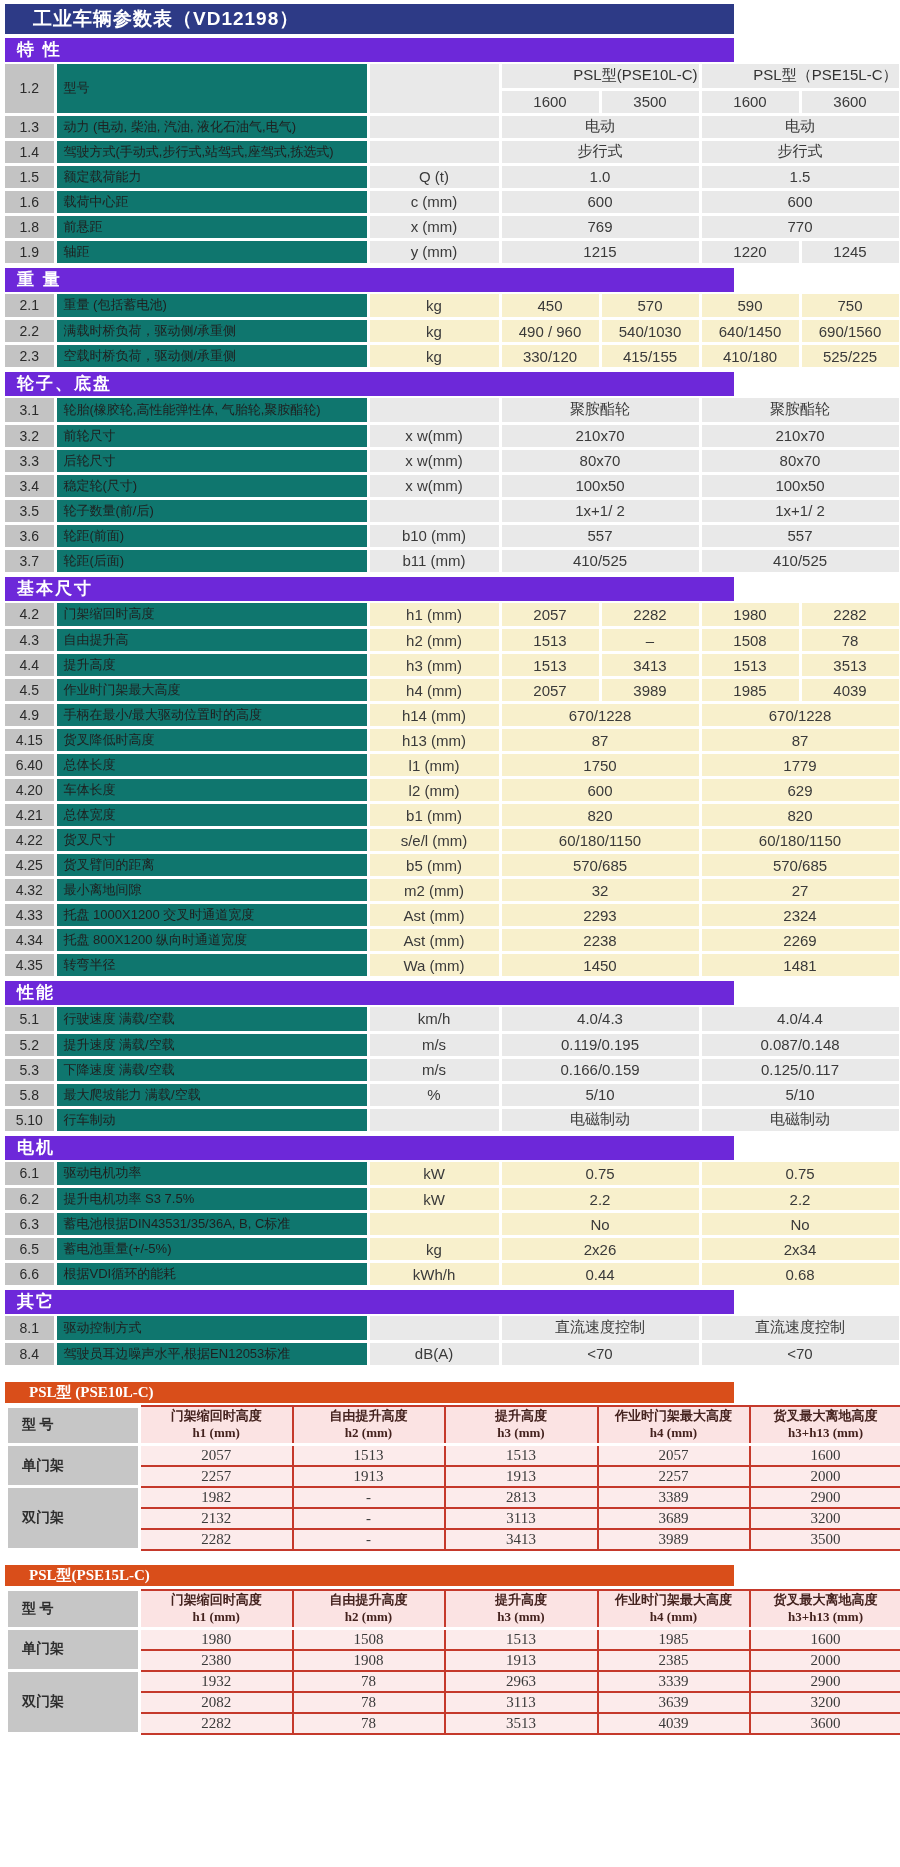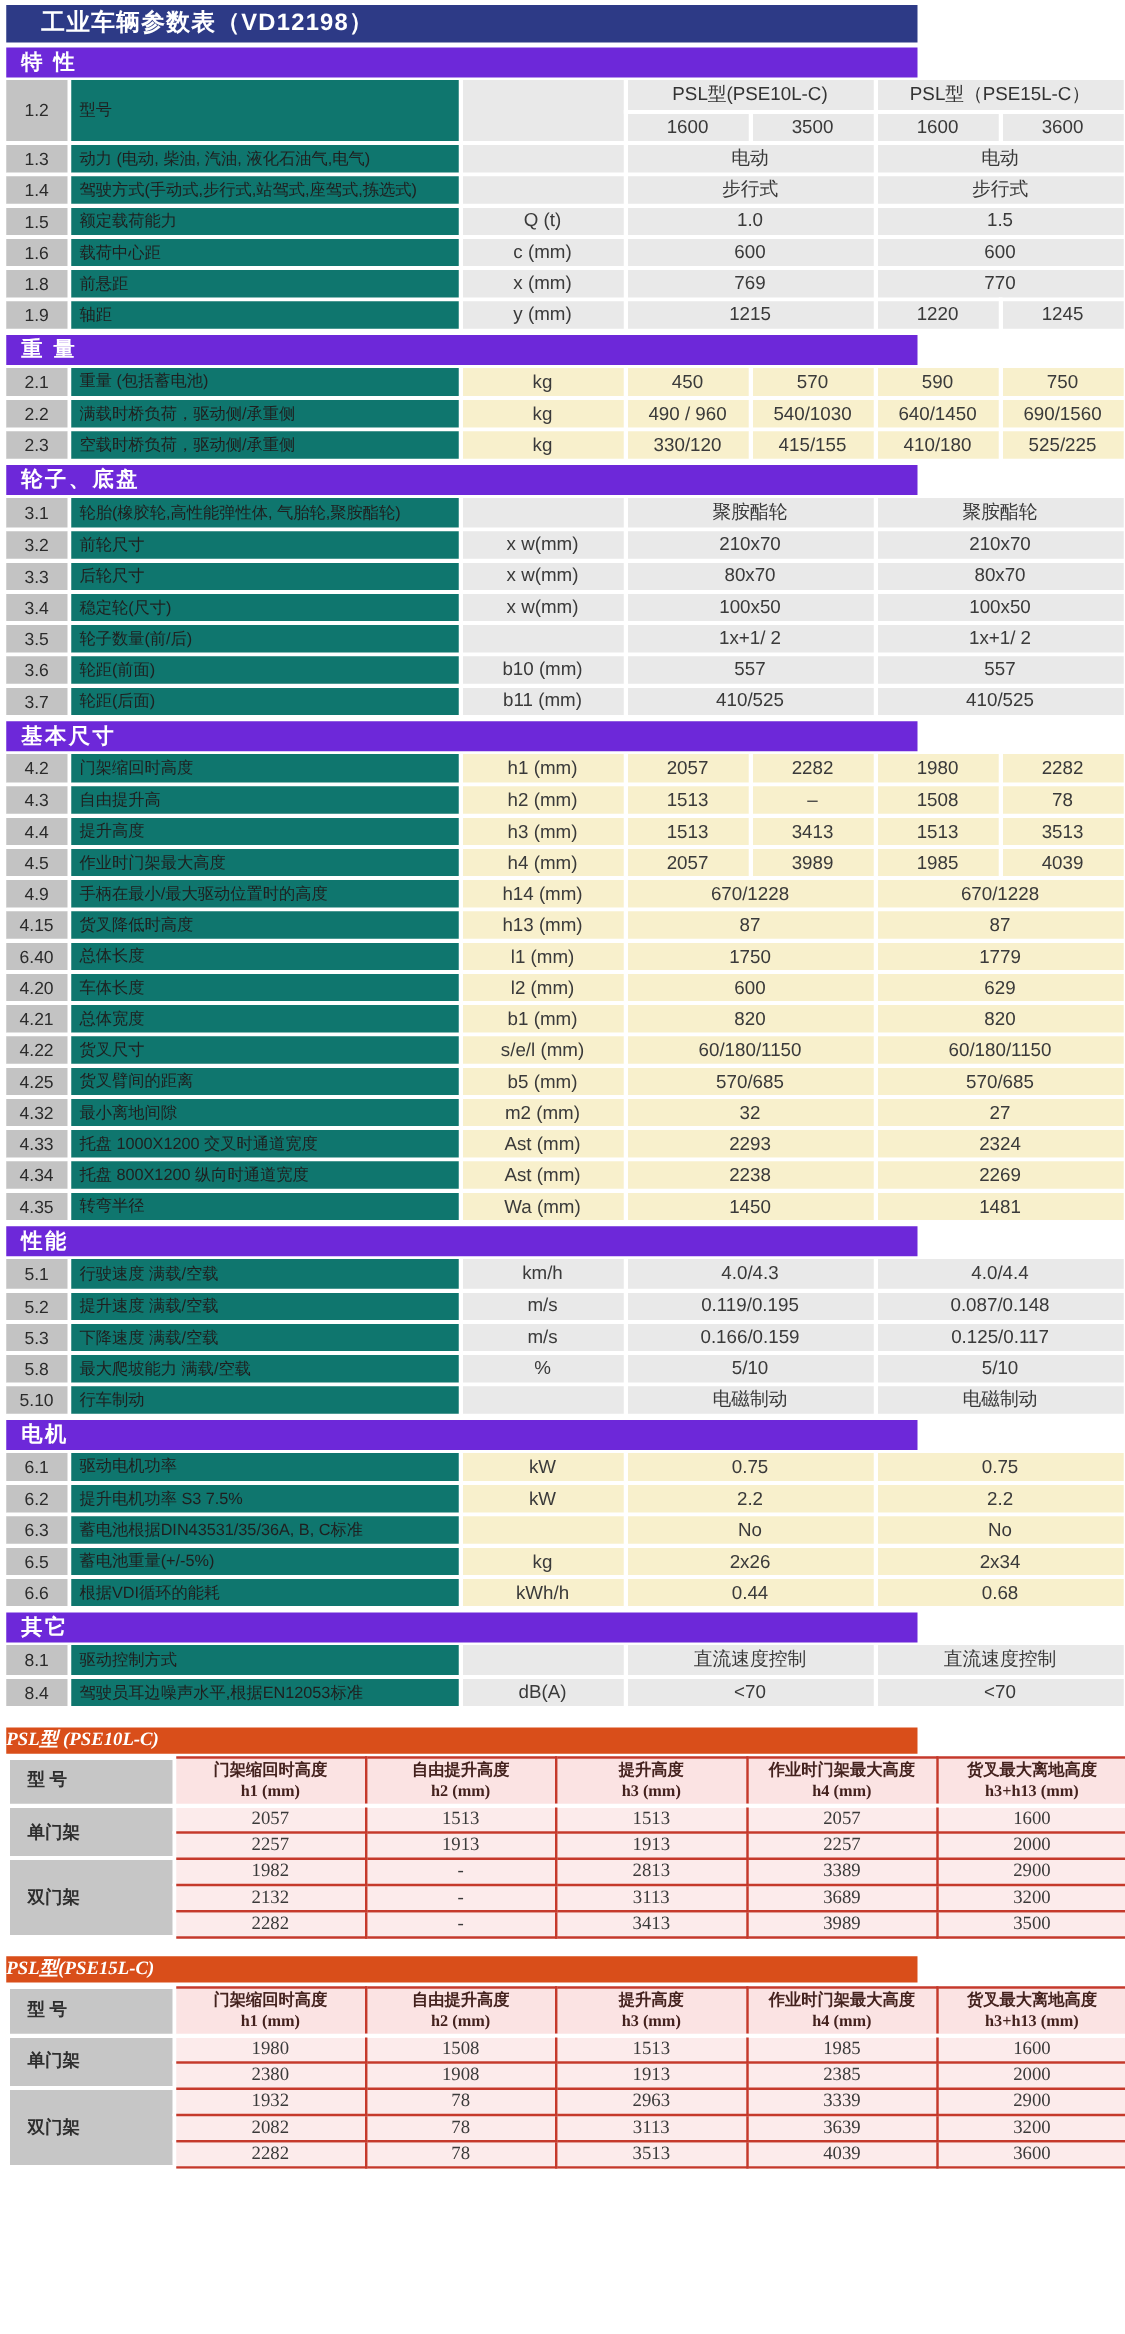--- a/index.html
+++ b/index.html
@@ -14,26 +14,26 @@
     height:24px;line-height:24px;padding-left:12px;margin:2px 0;letter-spacing:2px;}
 
   table.spec{width:100%;border-collapse:collapse;table-layout:fixed;}
   table.spec td{border-right:3px solid #fff;border-bottom:3px solid #fff;
     height:25px;overflow:hidden;white-space:nowrap;box-sizing:border-box;}
   table.spec td.no{background:#c3c3c3;text-align:center;font-size:14px;color:#2b2b2b;}
   table.spec td.lab{background:#0f766e;text-align:left;padding-left:7px;font-size:13px;color:#1f1f1f;}
   table.spec td.u,table.spec td.v{text-align:center;font-size:15px;color:#3a3a3a;}
   table.spec.gray td.u,table.spec.gray td.v{background:#e9e9e9;}
   table.spec.yellow td.u,table.spec.yellow td.v{background:#f8f0cc;}
-  table.spec td.model{font-size:15px;color:#333;}
+  table.spec td.model{font-size:15px;color:#333;text-align:right;}
 
   .dwrap{margin-top:14px;}
   .dbar{background:#d94e1a;color:#fff;height:21px;line-height:21px;
     font-family:"Liberation Serif","DejaVu Serif",serif;font-weight:bold;
-    font-size:15px;margin-bottom:2px;font-style:italic;}
+    font-size:15px;padding-left:24px;margin-bottom:2px;}
   table.dtable{width:100%;border-collapse:collapse;table-layout:fixed;
     font-family:"Liberation Serif","DejaVu Serif",serif;}
   table.dtable td{border:2px solid #c5392b;background:#fcebeb;text-align:center;
     font-size:15px;color:#3a3a3a;height:21px;box-sizing:border-box;overflow:hidden;}
   table.dtable td.hd{font-weight:bold;font-size:13px;color:#44221e;height:36px;
     line-height:1.3;border-bottom:3px solid #fff;background:#fbe3e3;white-space:nowrap;}
   table.dtable td.corner,table.dtable td.grp{background:#c6c6c6;border:3px solid #fff;
     text-align:left;padding-left:14px;font-weight:bold;font-size:14px;color:#2e2e2e;}
 </style>
 </head>

